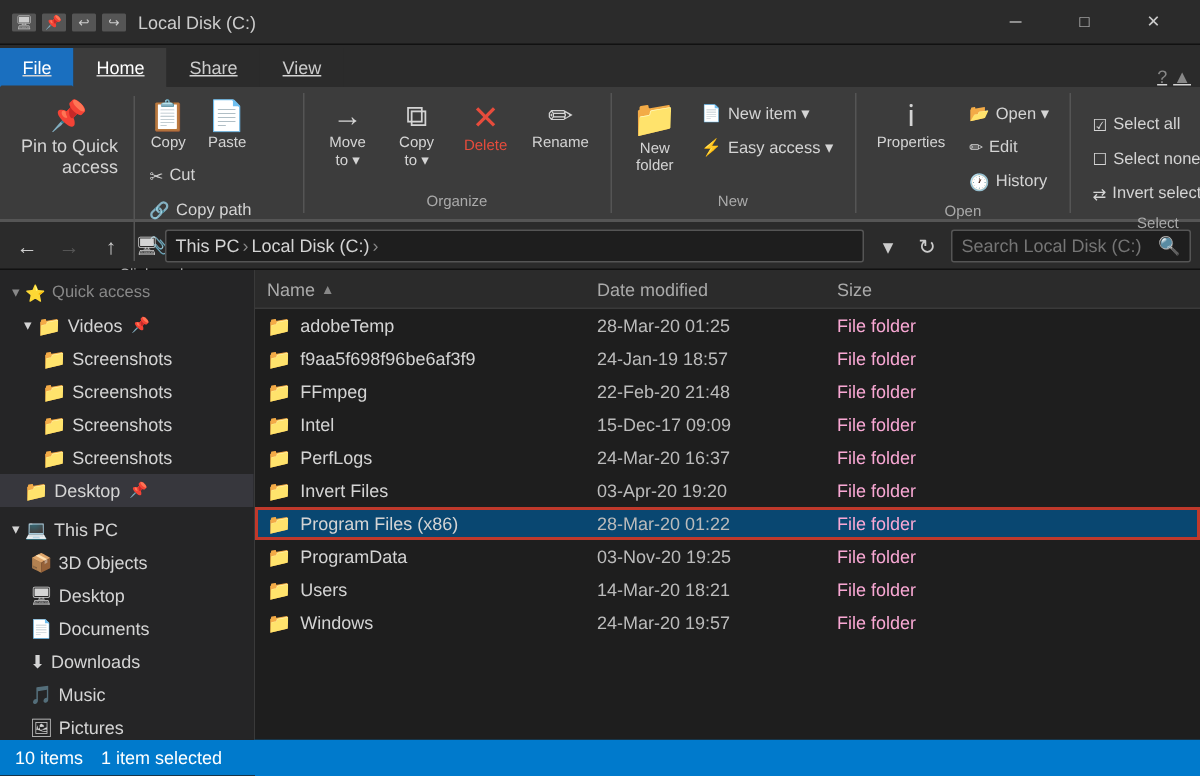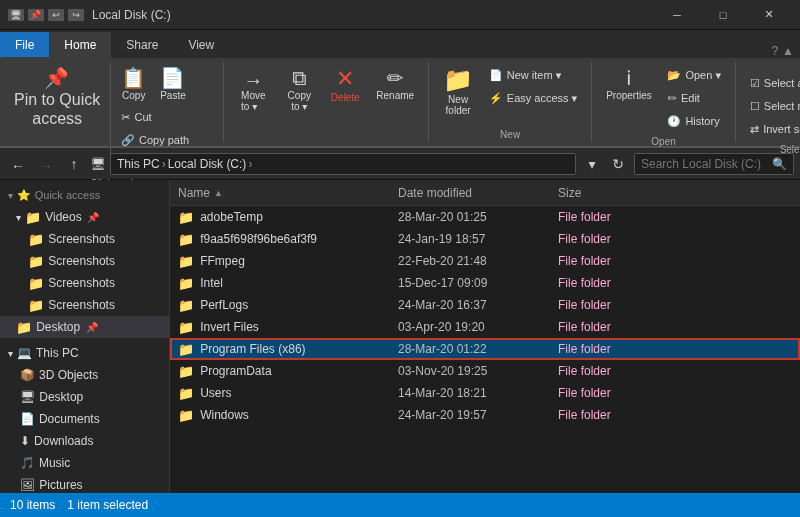--- a/index.html
+++ b/index.html
@@ -59,20 +59,21 @@
       cursor: pointer;
     }
 
     
     .ribbon-tabs {
       background: #2b2b2b;
       display: flex;
       align-items: flex-end;
       height: 28px;
       border-bottom: none;
+      text-decoration: underline;
     }
     .ribbon-tab {
       padding: 5px 14px;
       font-size: 12px;
       cursor: pointer;
       color: #ccc;
       background: #2b2b2b;
       border: 1px solid transparent;
       height: 26px;
       display: flex;
@@ -347,21 +348,21 @@
     <div style="font-size:12px; color:#888; cursor:pointer;">▲</div>
   </div>
 </div>
 
 <div class="ribbon">
 
   <div class="ribbon-group">
     <div class="ribbon-section">
       <div class="ribbon-btn">
         <span class="icon">📌</span>
-        <span style="font-size:16px; text-align:center; line-height:1.2;">Pin to Quick<br>access</span>
+        <span style="font-size:12px; text-align:right; line-height:1.2;">Pin to Quick<br>access</span>
       </div>
       <div style="display:flex; flex-direction:column; gap:1px; border-left:1px solid #555; padding-left:4px;">
         <div style="display:flex; align-items:stretch; gap:2px;">
           <div class="ribbon-btn" style="min-width:36px;">
             <span class="icon">📋</span>
             <span style="font-size:10px;">Copy</span>
           </div>
           <div class="ribbon-btn" style="min-width:36px;">
             <span class="icon">📄</span>
             <span style="font-size:10px;">Paste</span>
@@ -383,35 +384,36 @@
         </div>
       </div>
     </div>
     <div class="ribbon-group-label">Clipboard</div>
   </div>
 
   <div class="ribbon-group">
     <div class="ribbon-section">
       <div class="ribbon-btn">
         <span class="icon">→</span>
-        <span style="font-size:10px; text-align:left;">Move<br>to ▾</span>
+        <span style="font-size:10px; text-align:center;">Move<br>to ▾</span>
       </div>
       <div class="ribbon-btn">
         <span class="icon">⧉</span>
         <span style="font-size:10px; text-align:center;">Copy<br>to ▾</span>
       </div>
       <div class="ribbon-btn ribbon-delete">
         <span class="icon" style="color:#e74c3c; font-size:22px;">✕</span>
         <span style="font-size:10px;">Delete</span>
       </div>
       <div class="ribbon-btn">
         <span class="icon">✏</span>
         <span style="font-size:10px;">Rename</span>
       </div>
     </div>
+    <div class="ribbon-group-label">Organize</div>
   </div>
 
   <div class="ribbon-group">
     <div class="ribbon-section">
       <div class="ribbon-btn">
         <span class="icon" style="font-size:24px;">📁</span>
         <span style="font-size:10px; text-align:center;">New<br>folder</span>
       </div>
       <div class="ribbon-col">
         <div class="ribbon-btn-small">

